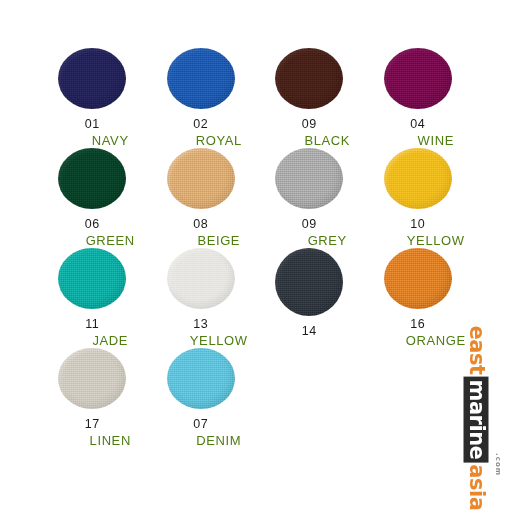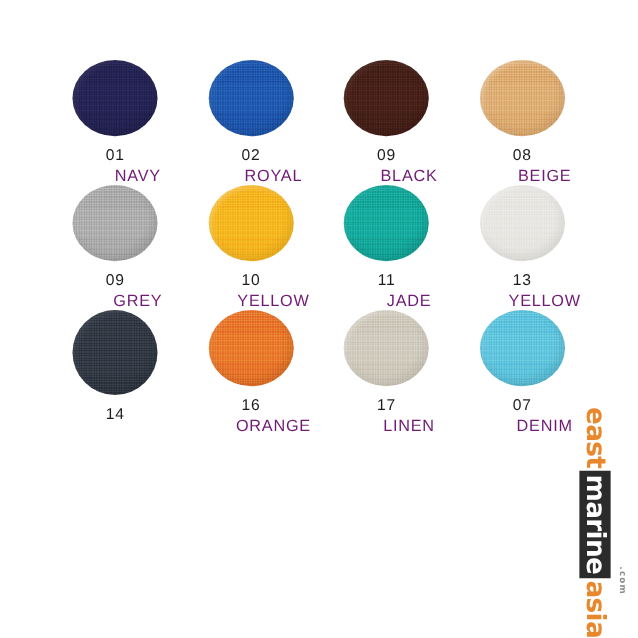--- a/index.html
+++ b/index.html
@@ -65,21 +65,21 @@
     margin-top: 9px;
     font-size: 12.5px;
     color: #1d1d1d;
     letter-spacing: 0.6px;
     line-height: 1.05;
     text-align: center;
   }
   .swatch-name {
     margin-top: 3px;
     font-size: 13px;
-    color: #701a75;
+    color: #4d7c0f;
     letter-spacing: 0.6px;
     line-height: 1.05;
     white-space: nowrap;
     padding-left: 36px;
   }
   
   .watermark {
     position: absolute;
     right: 14px;
     top: 360px;
@@ -135,20 +135,30 @@
         <div class="swatch-disc" style="background-color: rgb(31, 87, 173);"></div>
         <div class="swatch-code">02</div>
         <div class="swatch-name">ROYAL</div>
       </div>
       <div class="swatch-cell">
         <div class="swatch-disc" style="background-color: rgb(69, 32, 24);"></div>
         <div class="swatch-code">09</div>
         <div class="swatch-name">BLACK</div>
       </div>
       <div class="swatch-cell">
+        <div class="swatch-disc" style="background-color: rgb(107, 16, 72);"></div>
+        <div class="swatch-code">04</div>
+        <div class="swatch-name">WINE</div>
+      </div>
+      <div class="swatch-cell">
+        <div class="swatch-disc" style="background-color: rgb(13, 62, 40);"></div>
+        <div class="swatch-code">06</div>
+        <div class="swatch-name">GREEN</div>
+      </div>
+      <div class="swatch-cell">
         <div class="swatch-disc light-edge" style="background-color: rgb(220, 169, 110);"></div>
         <div class="swatch-code">08</div>
         <div class="swatch-name">BEIGE</div>
       </div>
       <div class="swatch-cell">
         <div class="swatch-disc" style="background-color: rgb(169, 169, 169);"></div>
         <div class="swatch-code">09</div>
         <div class="swatch-name">GREY</div>
       </div>
       <div class="swatch-cell">

